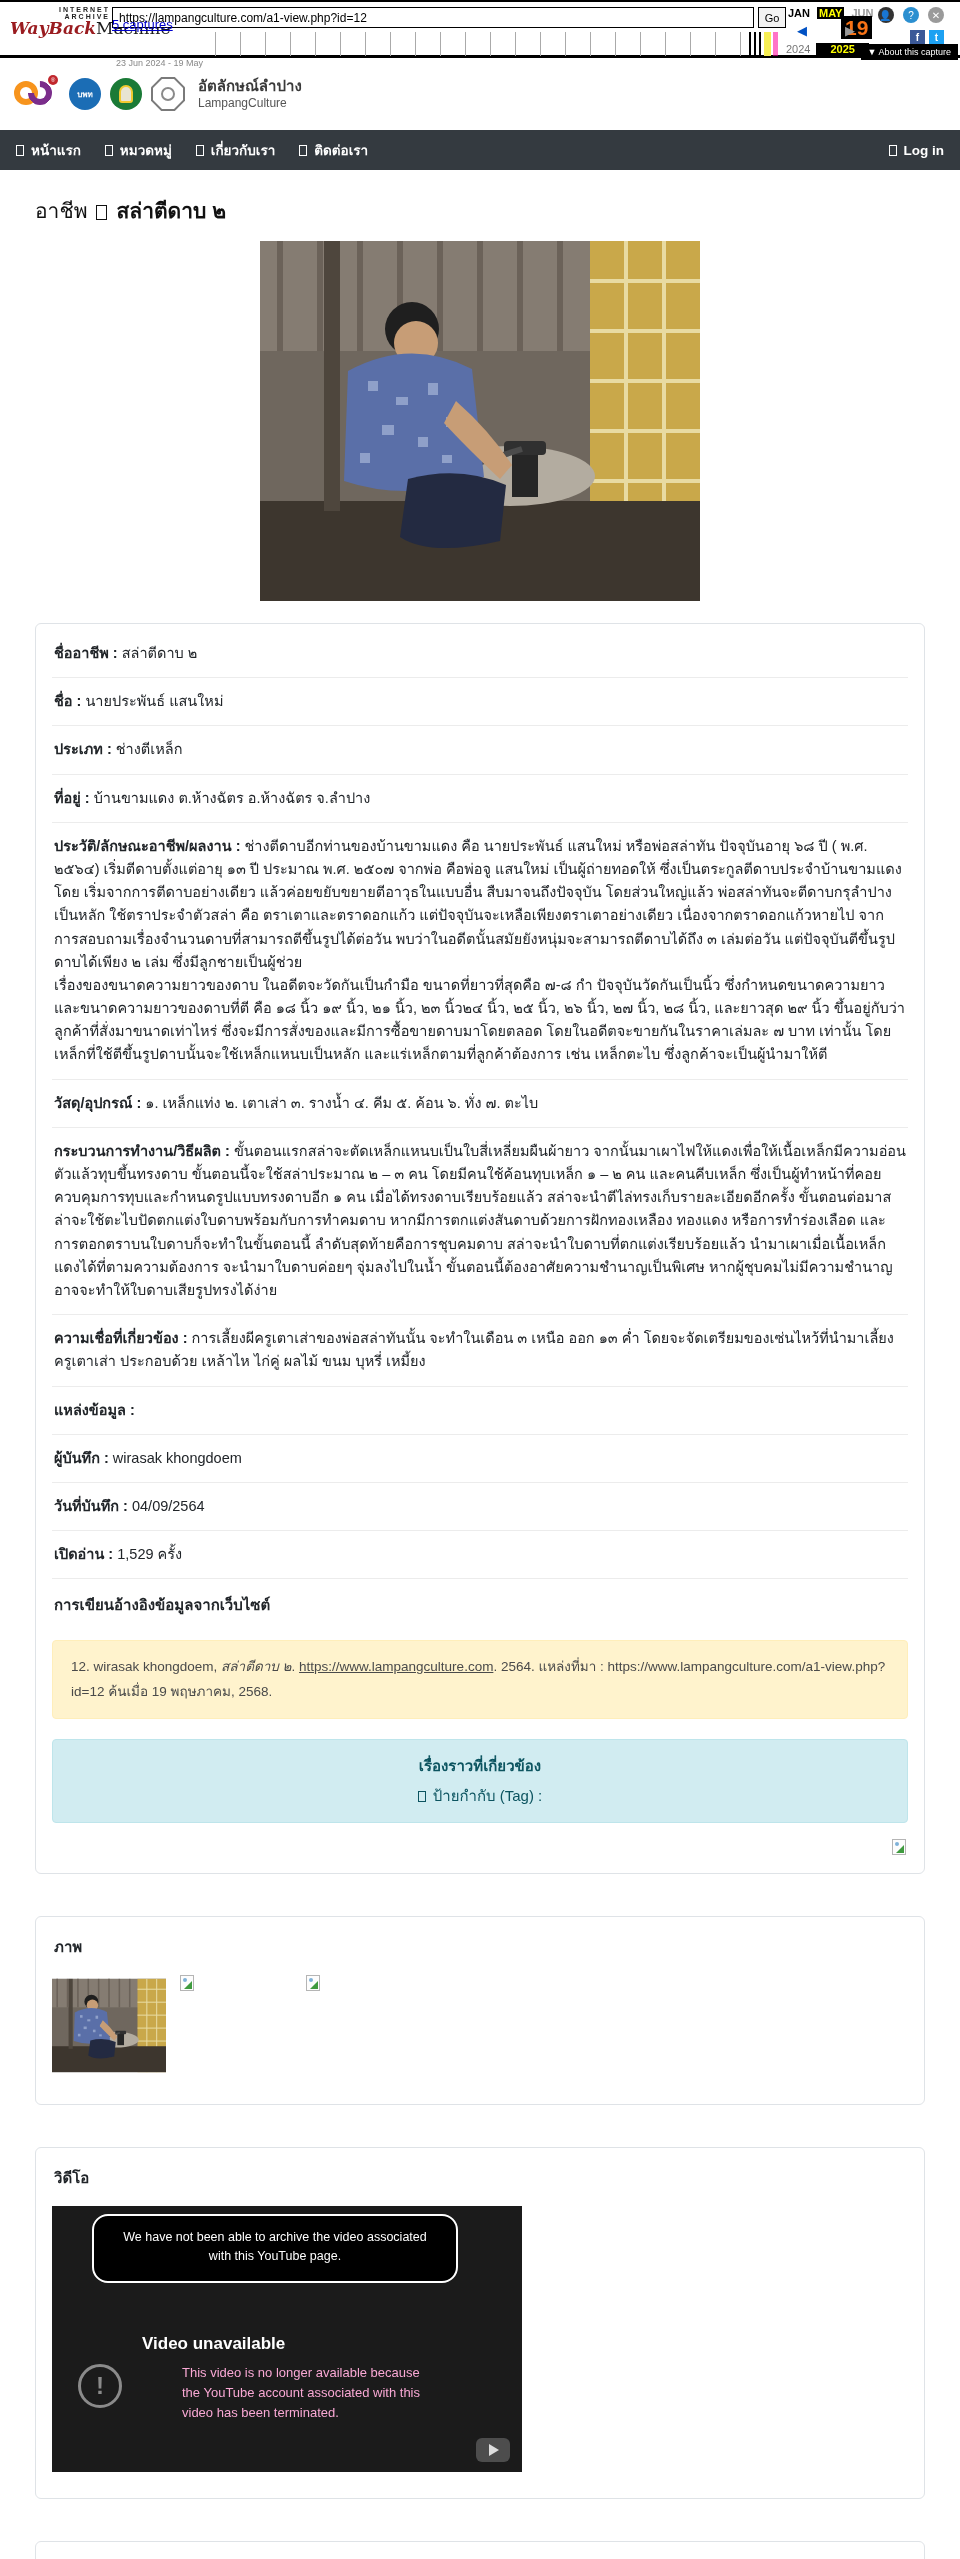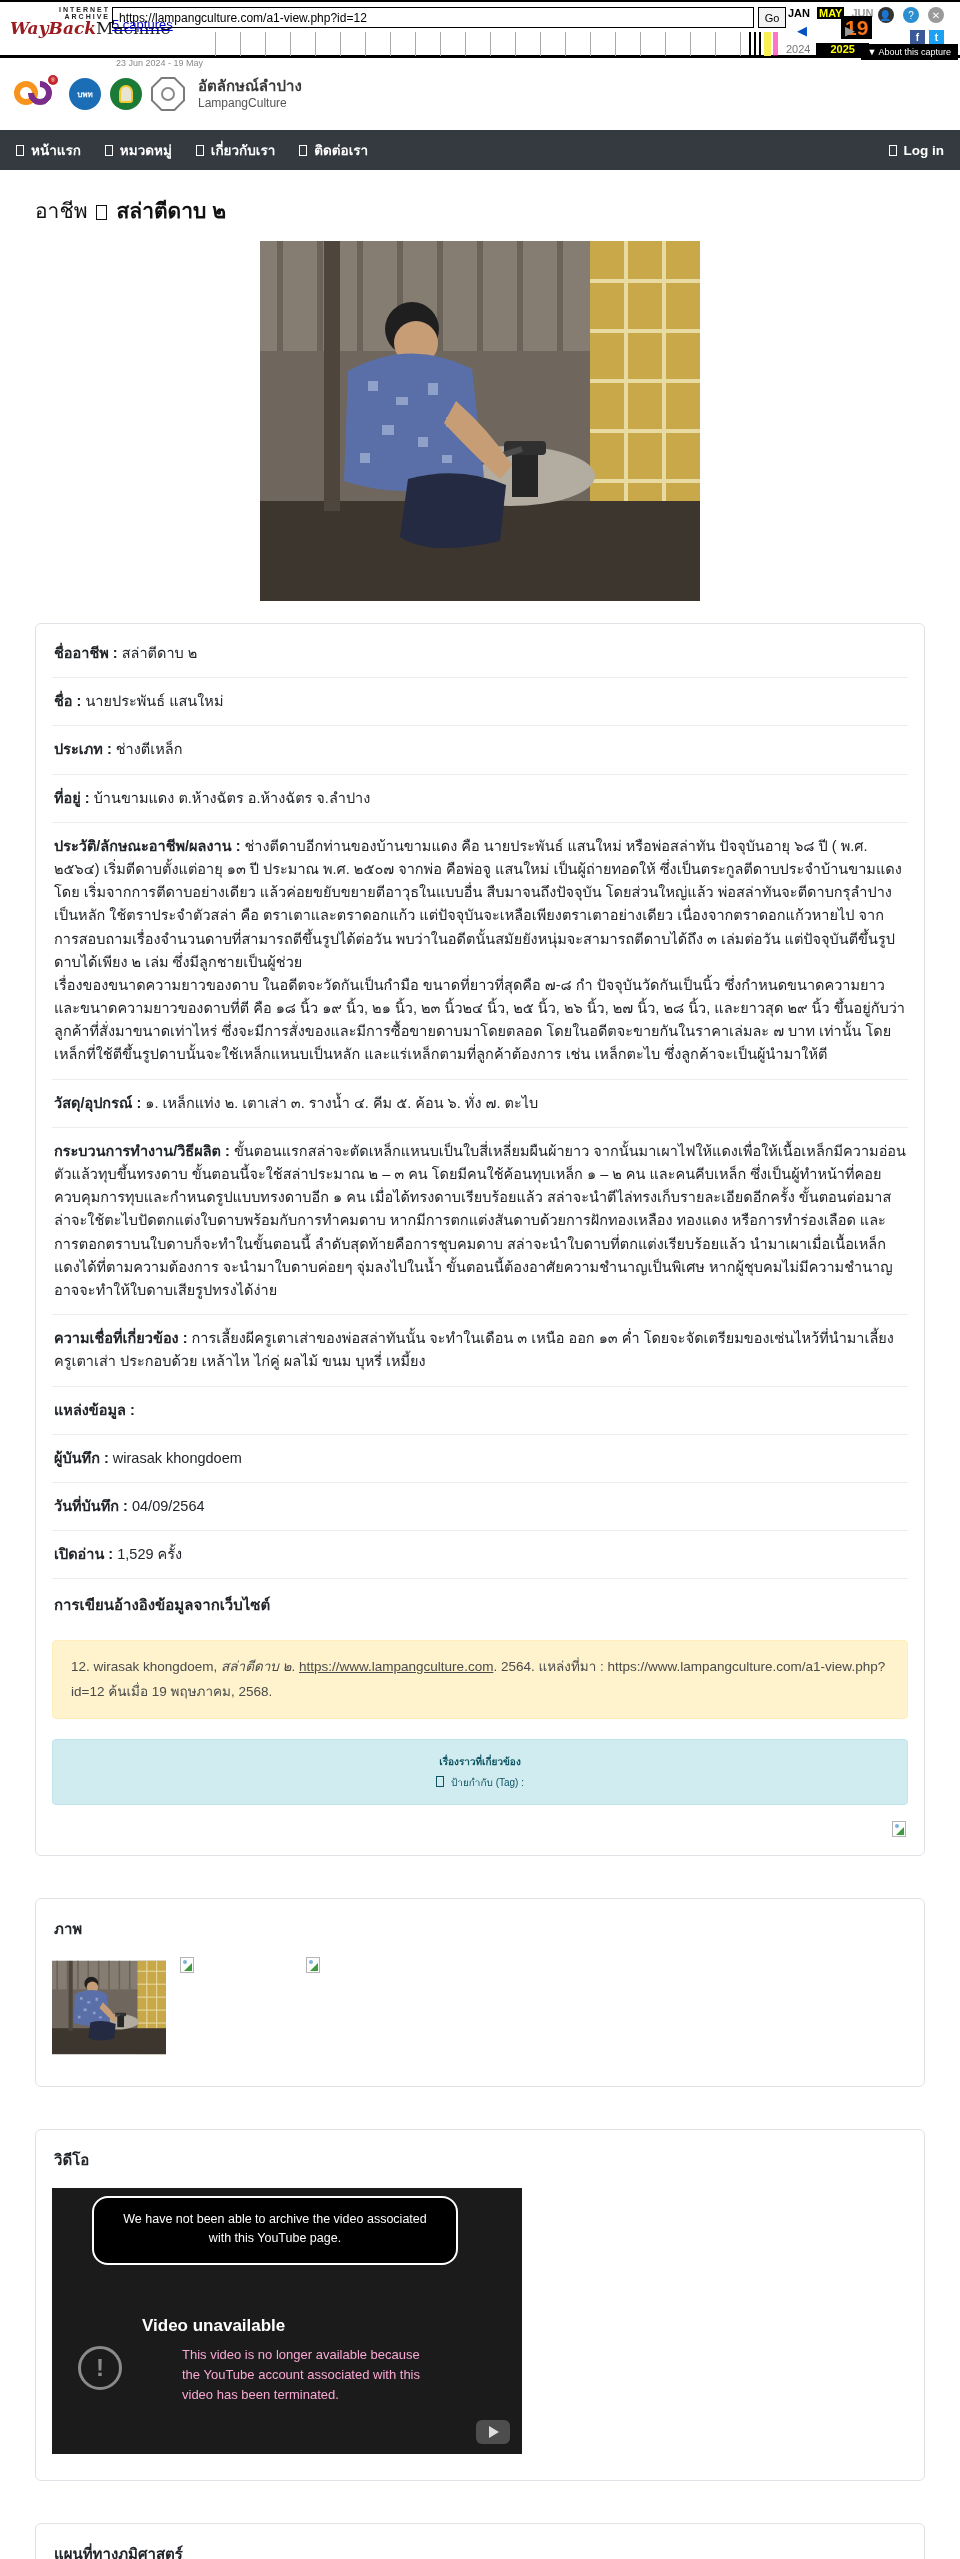--- a/index.html
+++ b/index.html
@@ -82,21 +82,21 @@
   .f-row { padding:12px 2px; border-bottom:1px solid #ececec; font-size:14.5px; line-height:1.6; color:#212529; }
   .f-row:last-of-type { border-bottom:none; }
   .lbl { font-weight:bold; }
   .lbl::after { content:" : "; }
 
   .cite-head { font-weight:bold; font-size:15px; padding:14px 2px 23px; }
   .cite-box { background:#fff3cd; border:1px solid #ffeeba; border-radius:4px; padding:14px 18px; font-size:13.5px; line-height:1.8; color:#4a4a4a; }
   .cite-box .ctitle { font-style:italic; }
   .cite-box a { color:#4a4a4a; text-decoration:underline; cursor:pointer; }
 
-  .related-box { background:#d1ecf1; border:1px solid #bee5eb; border-radius:4px; margin-top:20px; padding:14px; text-align:center; color:#0c5460; font-size:10px; }
+  .related-box { background:#d1ecf1; border:1px solid #bee5eb; border-radius:4px; margin-top:20px; padding:14px; text-align:center; color:#0c5460; font-size:15px; }
   .related-box .rhead { font-weight:bold; margin-bottom:6px; }
 
   .broken-right { display:flex; justify-content:flex-end; padding:16px 2px 2px; }
 
   .bimg { width:14px; height:16px; border:1px solid #b5b5b5; background:#fdfdfd; position:relative; display:inline-block; flex:none; }
   .bimg::before { content:""; position:absolute; left:2px; top:2px; width:4px; height:4px; border-radius:50%; background:#7fb2d8; }
   .bimg::after { content:""; position:absolute; right:1px; bottom:1px; border-left:8px solid transparent; border-bottom:8px solid #3f9b3f; }
 
   .section-card { margin-top:42px; }
   .sec-head { font-weight:bold; font-size:15px; padding:12px 2px; }

